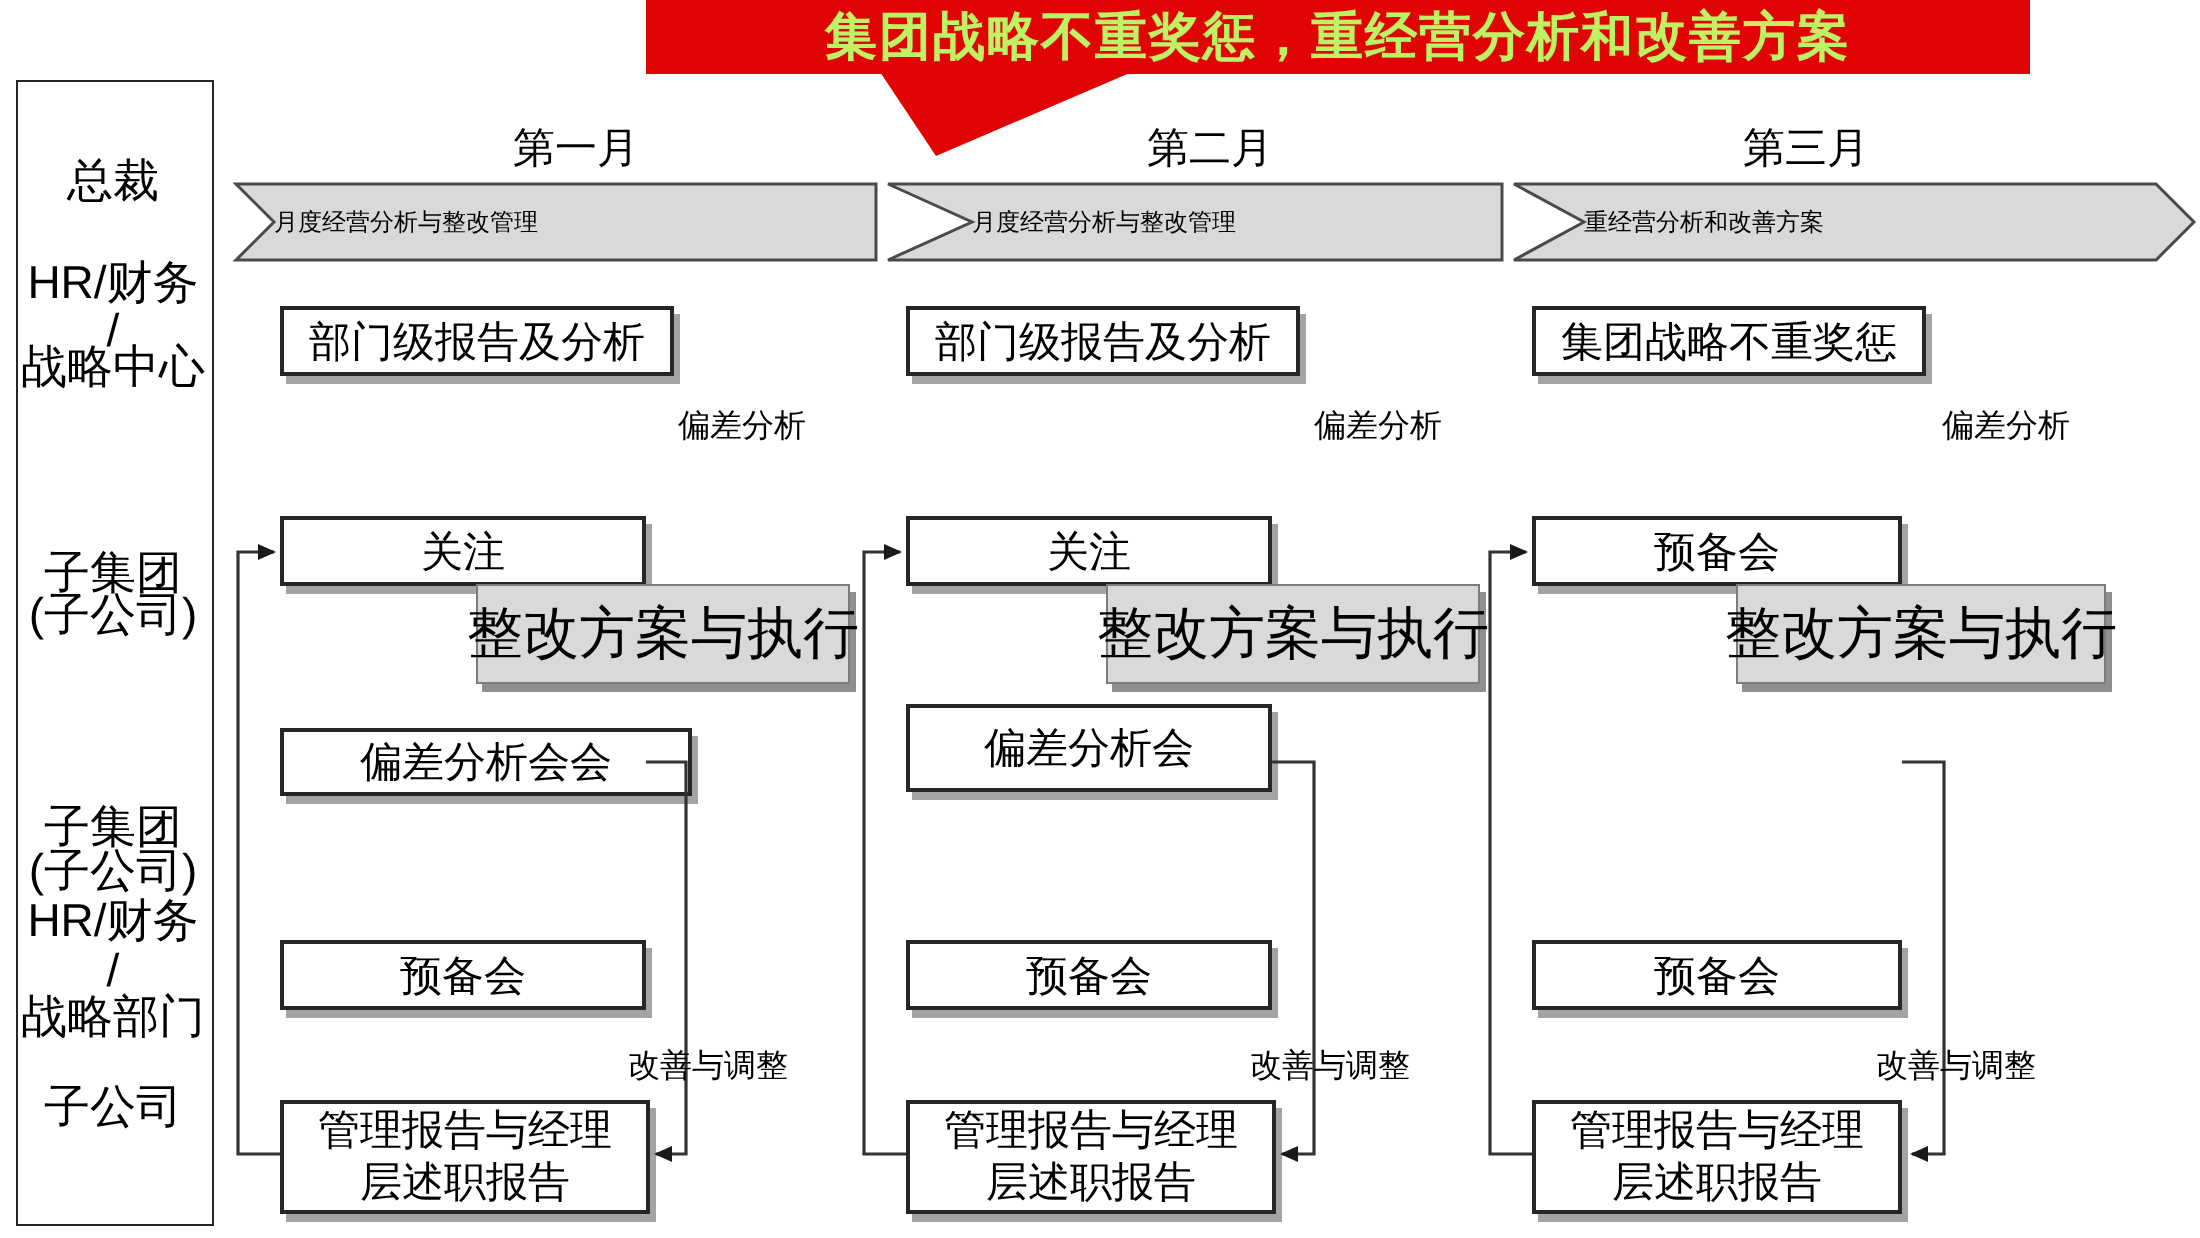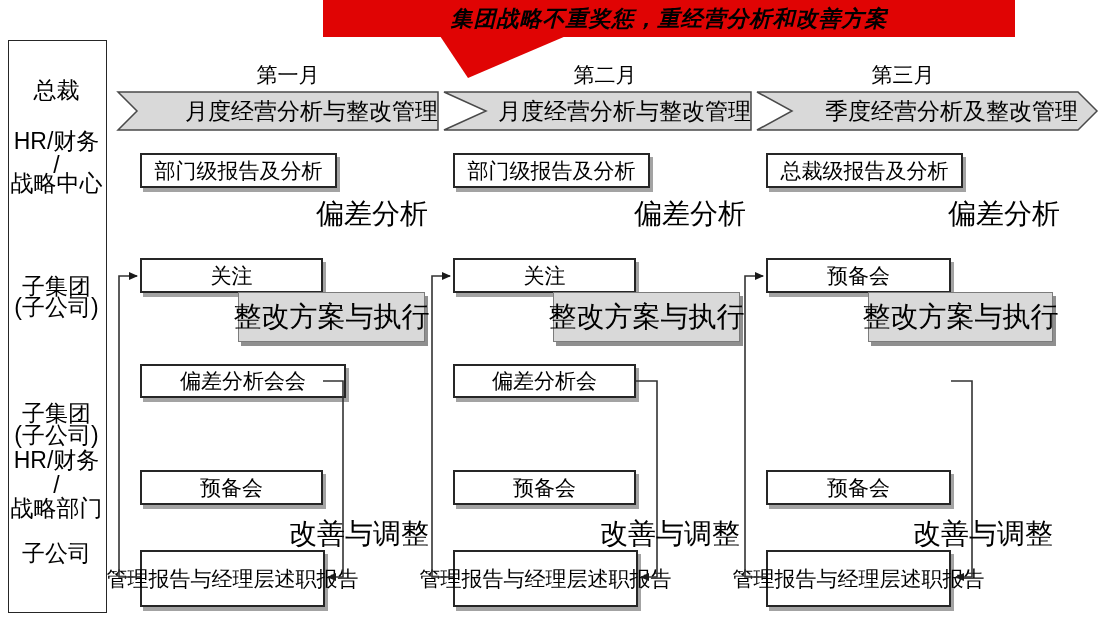--- a/index.html
+++ b/index.html
@@ -2,39 +2,39 @@
 <html><head>
 <meta charset="utf-8">
 <style>
   html,body{margin:0;padding:0;background:#fff;}
   #stage{position:relative;width:1100px;height:619px;background:#ffffff;overflow:hidden;
          font-family:"Liberation Sans", sans-serif;color:#000;}
   .abs{position:absolute;}
   
   #banner{left:323px;top:0;width:692px;height:37px;background:#e00404;z-index:6;
           display:flex;align-items:center;justify-content:center;}
-  #banner .t{color:#000000;font-size:22px;font-weight:bold;letter-spacing:1px;white-space:nowrap;font-style:italic;}
+  #banner .t{color:#bef264;font-size:26px;font-weight:bold;letter-spacing:1px;white-space:nowrap;}
   
   #sidebar{left:8px;top:40px;width:97px;height:571px;background:#fff;border:1.5px solid #262626;z-index:2;}
   .side-line{position:absolute;left:4px;width:105px;height:24px;line-height:24px;text-align:center;
              font-size:23px;z-index:3;white-space:nowrap;}
   
   .month{position:absolute;top:63px;width:140px;height:24px;line-height:24px;text-align:center;
          font-size:21px;z-index:6;white-space:nowrap;}
-  .bandlabel{position:absolute;top:99px;height:24px;line-height:24px;text-align:right;
-         font-size:23px;z-index:6;white-space:nowrap;}
+  .bandlabel{position:absolute;top:99px;height:24px;line-height:24px;text-align:left;
+         font-size:12px;z-index:6;white-space:nowrap;}
   
   .wbox{position:absolute;background:#ffffff;border:2px solid #262626;box-shadow:3px 4px 0 #a3a3a3;
         display:flex;align-items:center;justify-content:center;font-size:21px;z-index:3;
         box-sizing:border-box;white-space:nowrap;}
   .gbox{position:absolute;background:#d9d9d9;border:1.5px solid #7c7c7c;box-shadow:3px 4px 0 #8f8f8f;
         display:flex;align-items:center;justify-content:center;font-size:28px;z-index:4;
         box-sizing:border-box;white-space:nowrap;}
-  .wbox.two{flex-direction:row;line-height:26px;}
-  .label{position:absolute;height:24px;line-height:24px;text-align:left;font-size:28px;z-index:6;white-space:nowrap;}
+  .wbox.two{flex-direction:column;line-height:26px;}
+  .label{position:absolute;height:24px;line-height:24px;text-align:center;font-size:16px;z-index:6;white-space:nowrap;}
   svg{position:absolute;left:0;top:0;z-index:5;pointer-events:none;}
   .band{fill:#d9d9d9;stroke:#4a4a4a;stroke-width:1.5px;}
   .conn{fill:none;stroke:#333333;stroke-width:1.6px;}
 </style>
 </head>
 <body>
 
 <div id="stage">
 
   <div class="abs" id="banner">
@@ -77,47 +77,47 @@
   <div class="side-line" style="top:473px">/</div>
   <div class="side-line" style="top:496px">战略部门</div>
   <div class="side-line" style="top:541px">子公司</div>
 
   <div class="month" style="left:218px">第一月</div>
   <div class="month" style="left:833px">第三月</div>
   <div class="month" style="left:535px">第二月</div>
 
   <div class="bandlabel" style="left:137px;width:301px">月度经营分析与整改管理</div>
   <div class="bandlabel" style="left:486px;width:265px">月度经营分析与整改管理</div>
-  <div class="bandlabel" style="left:792px;width:286px">季度经营分析及整改管理</div>
+  <div class="bandlabel" style="left:792px;width:286px">重经营分析和改善方案</div>
 
   <div class="wbox" style="left:140px;top:153px;width:197px;height:35px">部门级报告及分析</div>
   <div class="label" style="left:316px;top:202px;width:110px">偏差分析</div>
   <div class="wbox" style="left:140px;top:258px;width:183px;height:35px">关注</div>
   <div class="gbox" style="left:238px;top:292px;width:187px;height:50px">整改方案与执行</div>
   <div class="wbox" style="left:140px;top:364px;width:206px;height:34px">偏差分析会会</div>
   <div class="wbox" style="left:140px;top:470px;width:183px;height:35px">预备会</div>
   <div class="label" style="left:289px;top:522px;width:130px">改善与调整</div>
   <div class="wbox two" style="left:140px;top:550px;width:185px;height:57px">
     <div>管理报告与经理</div>
     <div>层述职报告</div>
   </div>
 
   <div class="wbox" style="left:453px;top:153px;width:197px;height:35px">部门级报告及分析</div>
   <div class="label" style="left:634px;top:202px;width:110px">偏差分析</div>
   <div class="wbox" style="left:453px;top:258px;width:183px;height:35px">关注</div>
   <div class="gbox" style="left:553px;top:292px;width:187px;height:50px">整改方案与执行</div>
-  <div class="wbox" style="left:453px;top:364px;width:183px;height:34px">偏差分析会</div>
+  <div class="wbox" style="left:453px;top:352px;width:183px;height:44px">偏差分析会</div>
   <div class="wbox" style="left:453px;top:470px;width:183px;height:35px">预备会</div>
   <div class="label" style="left:600px;top:522px;width:130px">改善与调整</div>
   <div class="wbox two" style="left:453px;top:550px;width:185px;height:57px">
     <div>管理报告与经理</div>
     <div>层述职报告</div>
   </div>
 
-  <div class="wbox" style="left:766px;top:153px;width:197px;height:35px">总裁级报告及分析</div>
+  <div class="wbox" style="left:766px;top:153px;width:197px;height:35px">集团战略不重奖惩</div>
   <div class="label" style="left:948px;top:202px;width:110px">偏差分析</div>
   <div class="wbox" style="left:766px;top:258px;width:185px;height:35px">预备会</div>
   <div class="gbox" style="left:868px;top:292px;width:185px;height:50px">整改方案与执行</div>
   <div class="wbox" style="left:766px;top:470px;width:185px;height:35px">预备会</div>
   <div class="label" style="left:913px;top:522px;width:130px">改善与调整</div>
   <div class="wbox two" style="left:766px;top:550px;width:185px;height:57px">
     <div>管理报告与经理</div>
     <div>层述职报告</div>
   </div>
 

